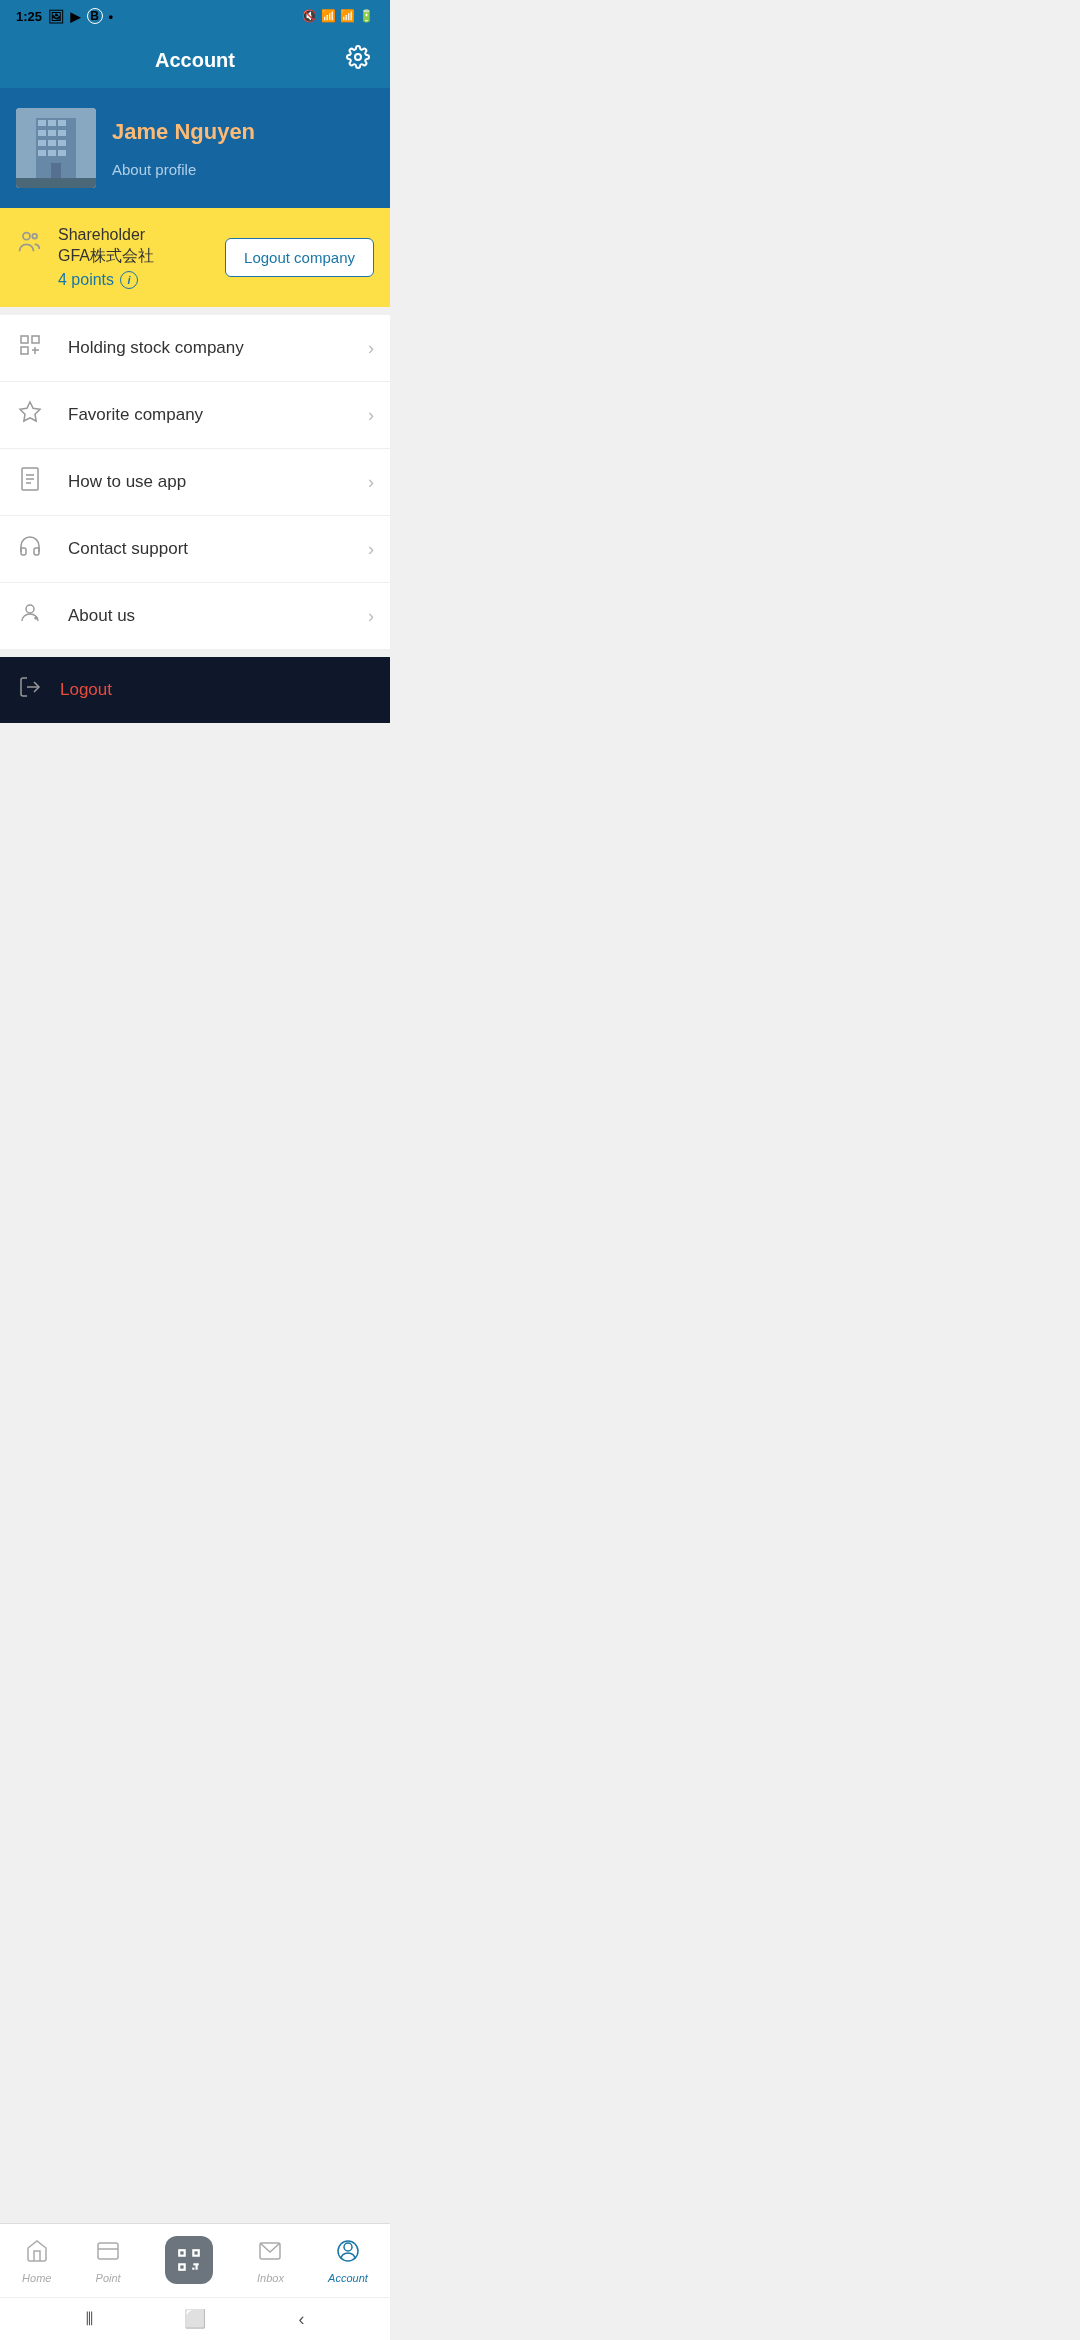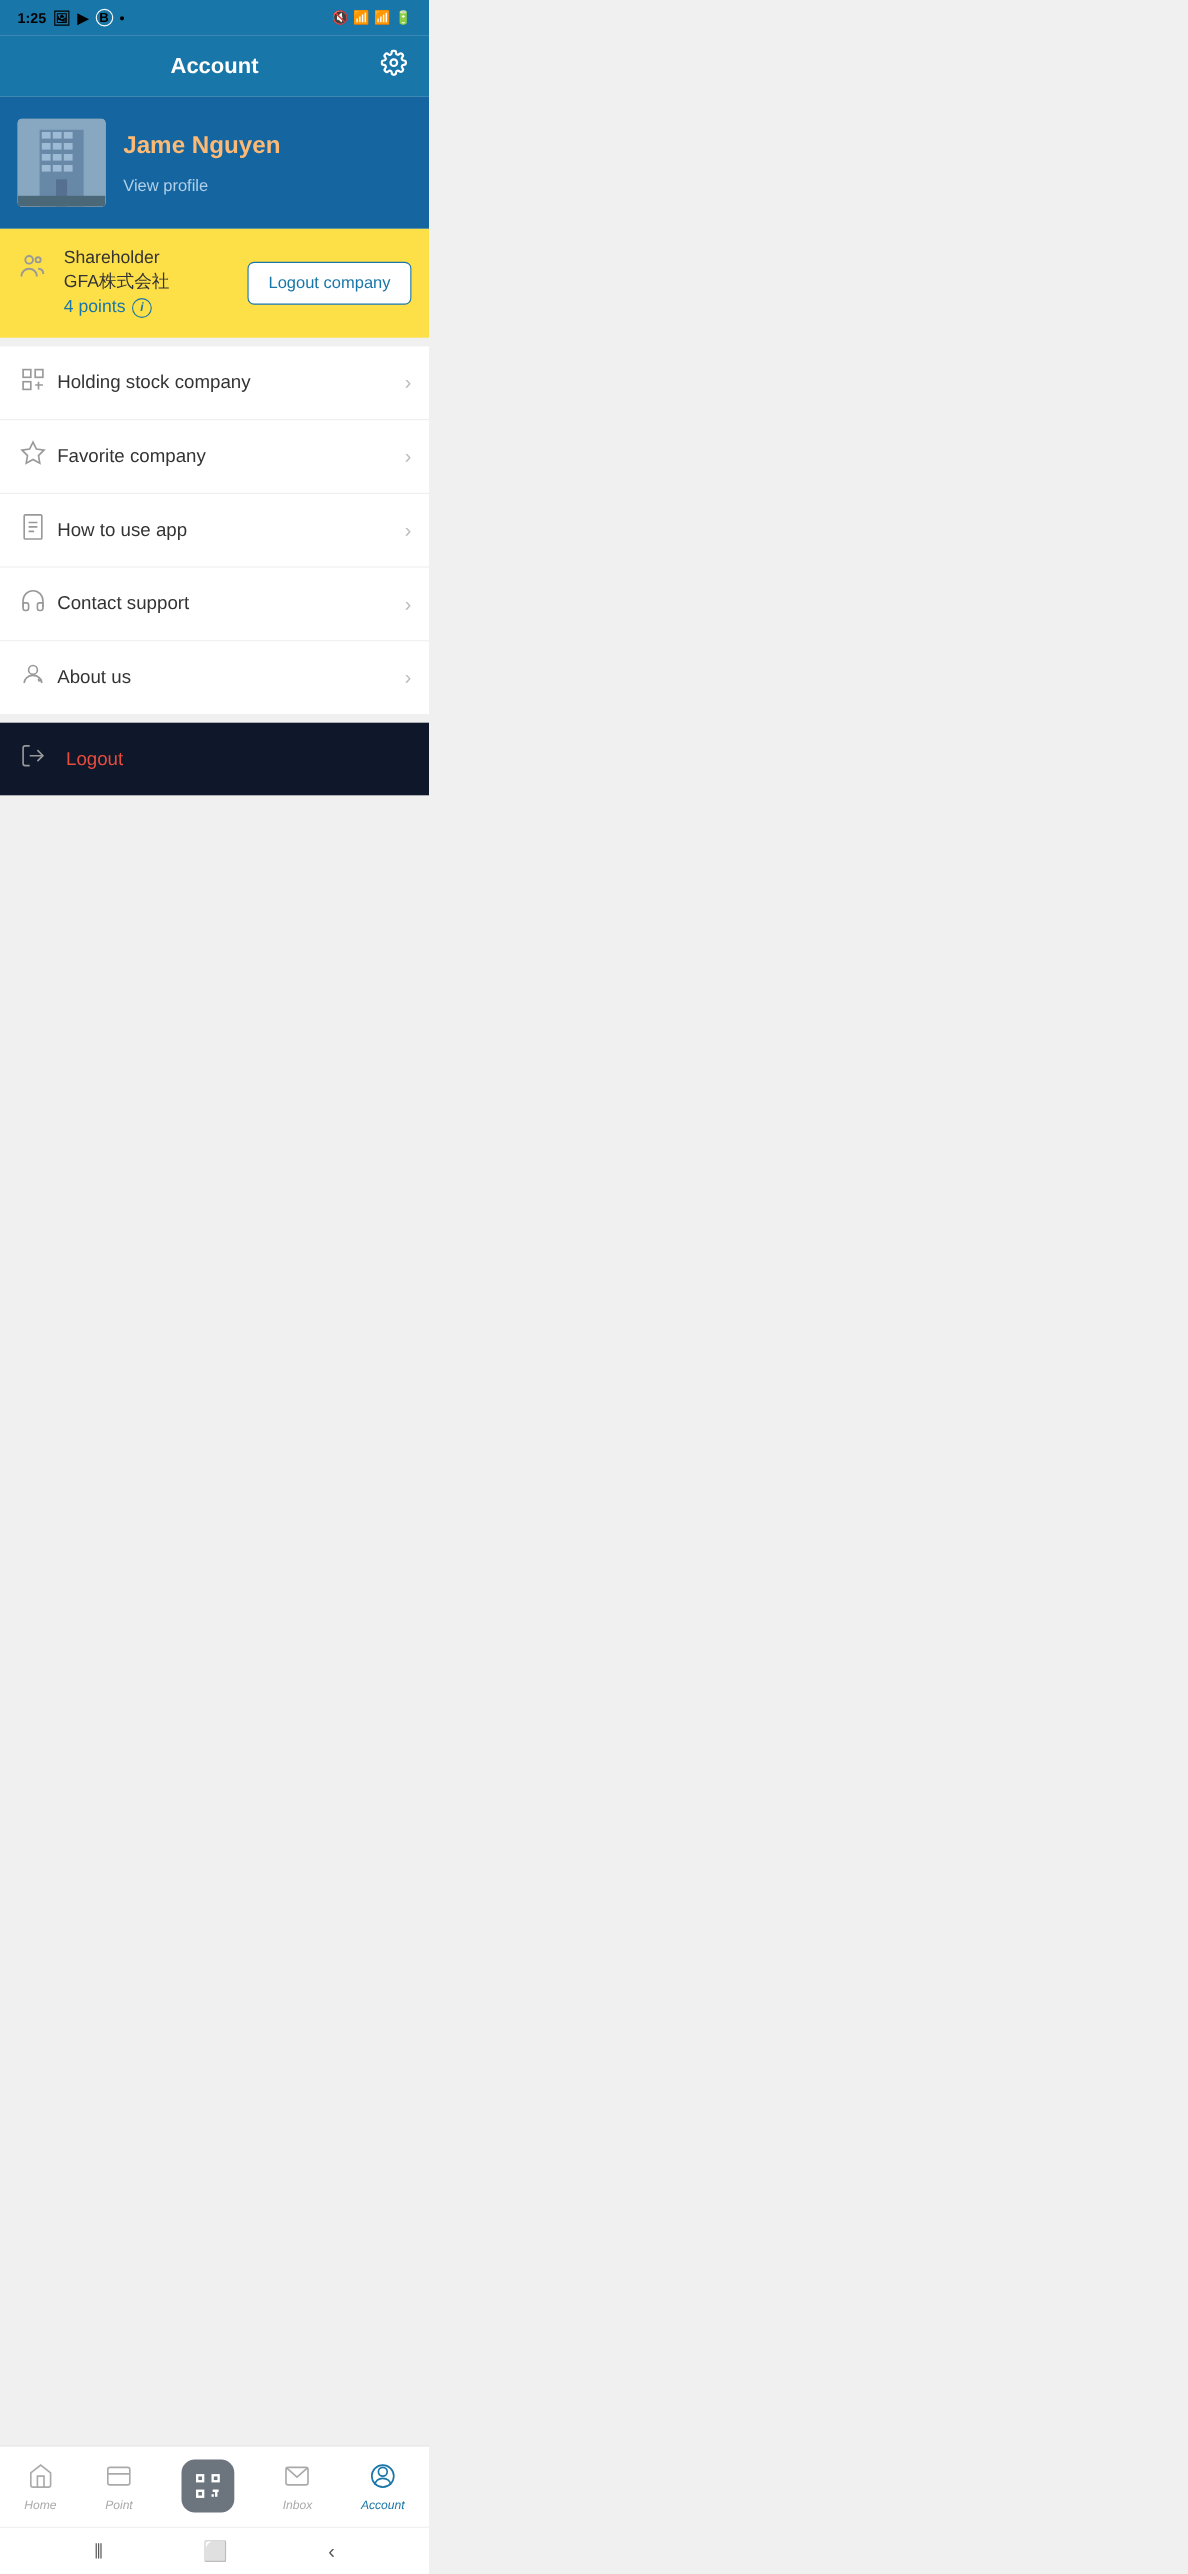--- a/index.html
+++ b/index.html
@@ -154,21 +154,21 @@
       align-items: center;
       justify-content: space-between;
       padding: 18px 16px;
       border-bottom: 1px solid #eee;
       cursor: pointer;
     }
     .menu-item:last-child { border-bottom: none; }
     .menu-item-left {
       display: flex;
       align-items: center;
-      gap: 8px;
+      gap: 24px;
       justify-content: center;
     }
     .menu-icon {
       font-size: 22px;
       color: #999;
       width: 28px;
       text-align: center;
     }
     .menu-label {
       font-size: 17px;
@@ -311,21 +311,21 @@
       <rect x="42" y="32" width="8" height="6" fill="#aac8e0" opacity="0.8"></rect>
       <rect x="22" y="42" width="8" height="6" fill="#aac8e0" opacity="0.8"></rect>
       <rect x="32" y="42" width="8" height="6" fill="#aac8e0" opacity="0.8"></rect>
       <rect x="42" y="42" width="8" height="6" fill="#aac8e0" opacity="0.8"></rect>
       <rect x="35" y="55" width="10" height="25" fill="#557090"></rect>
       <rect x="0" y="70" width="80" height="10" fill="#4a6878"></rect>
     </svg>
   </div>
   <div class="profile-info">
     <div class="profile-name">Jame Nguyen</div>
-    <div class="profile-view-link">View profile</div>
+    <div class="profile-view-link">About profile</div>
   </div>
 </div>
 
 <div class="company-section">
   <div class="company-left">
     <div class="company-icon">
       <svg width="28" height="28" viewBox="0 0 24 24" fill="none" stroke="#999" stroke-width="1.5">
         <circle cx="9" cy="7" r="3"></circle>
         <circle cx="16" cy="7" r="2"></circle>
         <path d="M3 20c0-4 3-6 6-6s6 2 6 6"></path>

